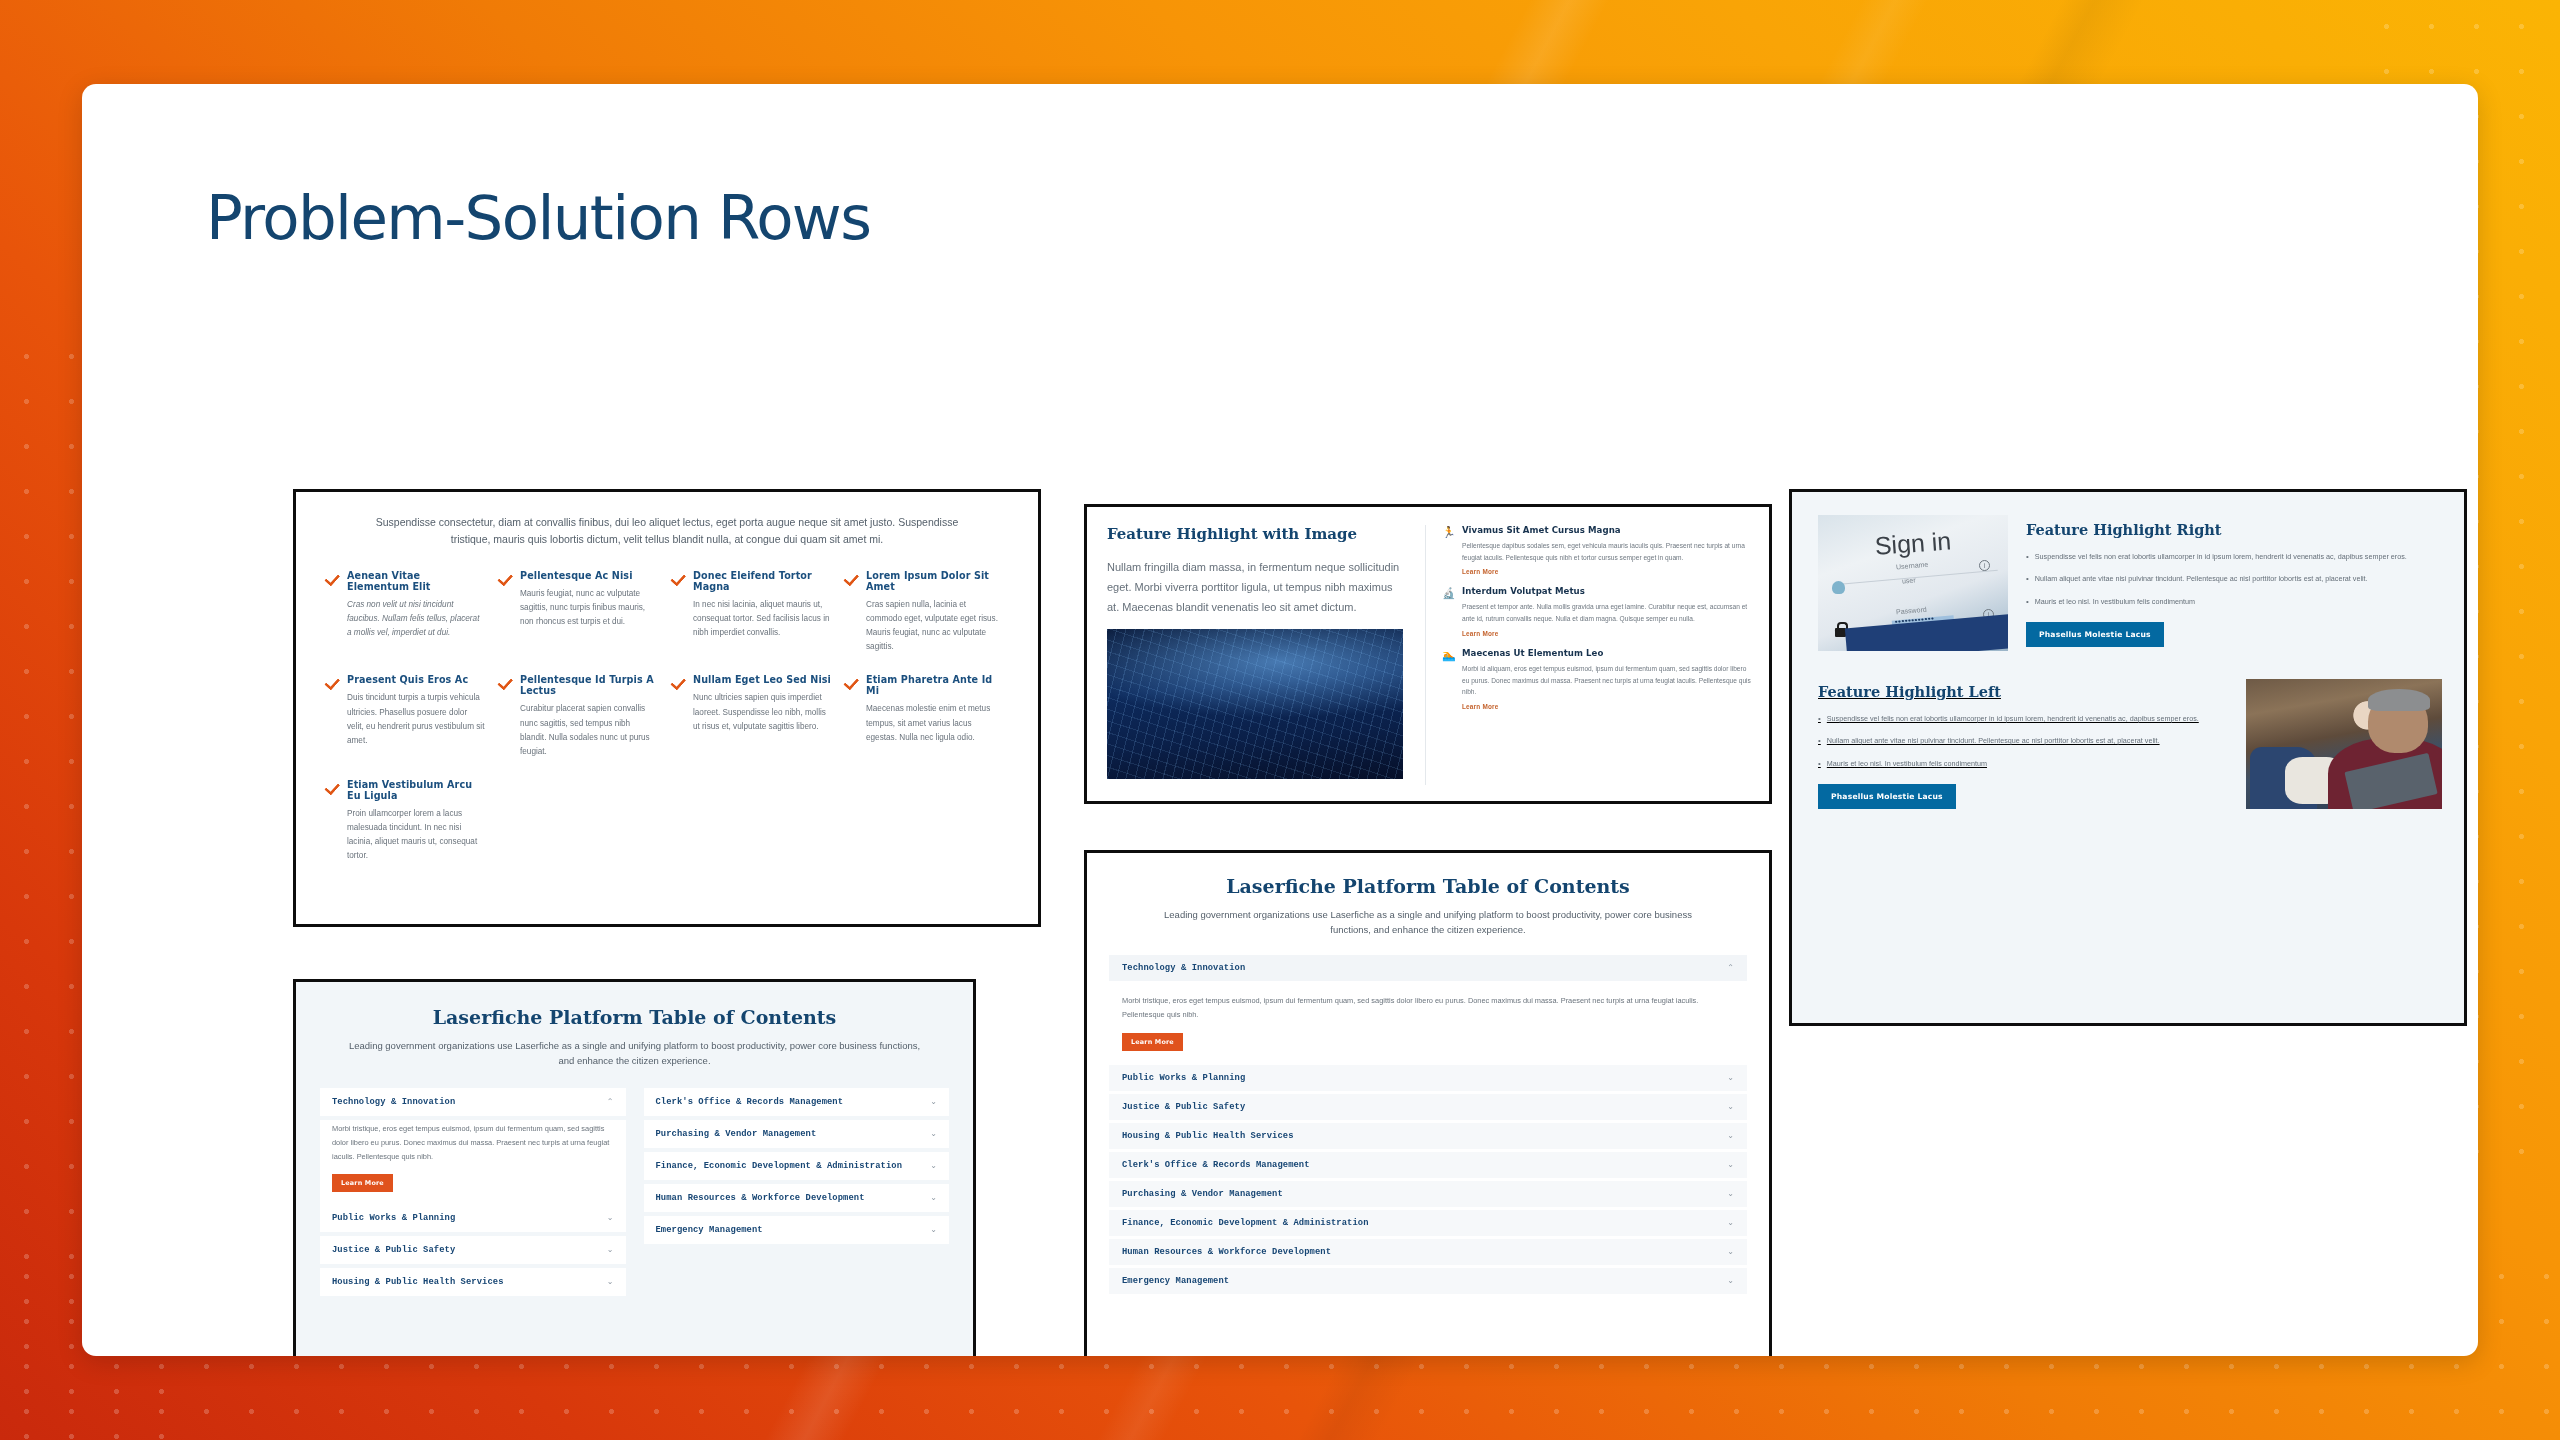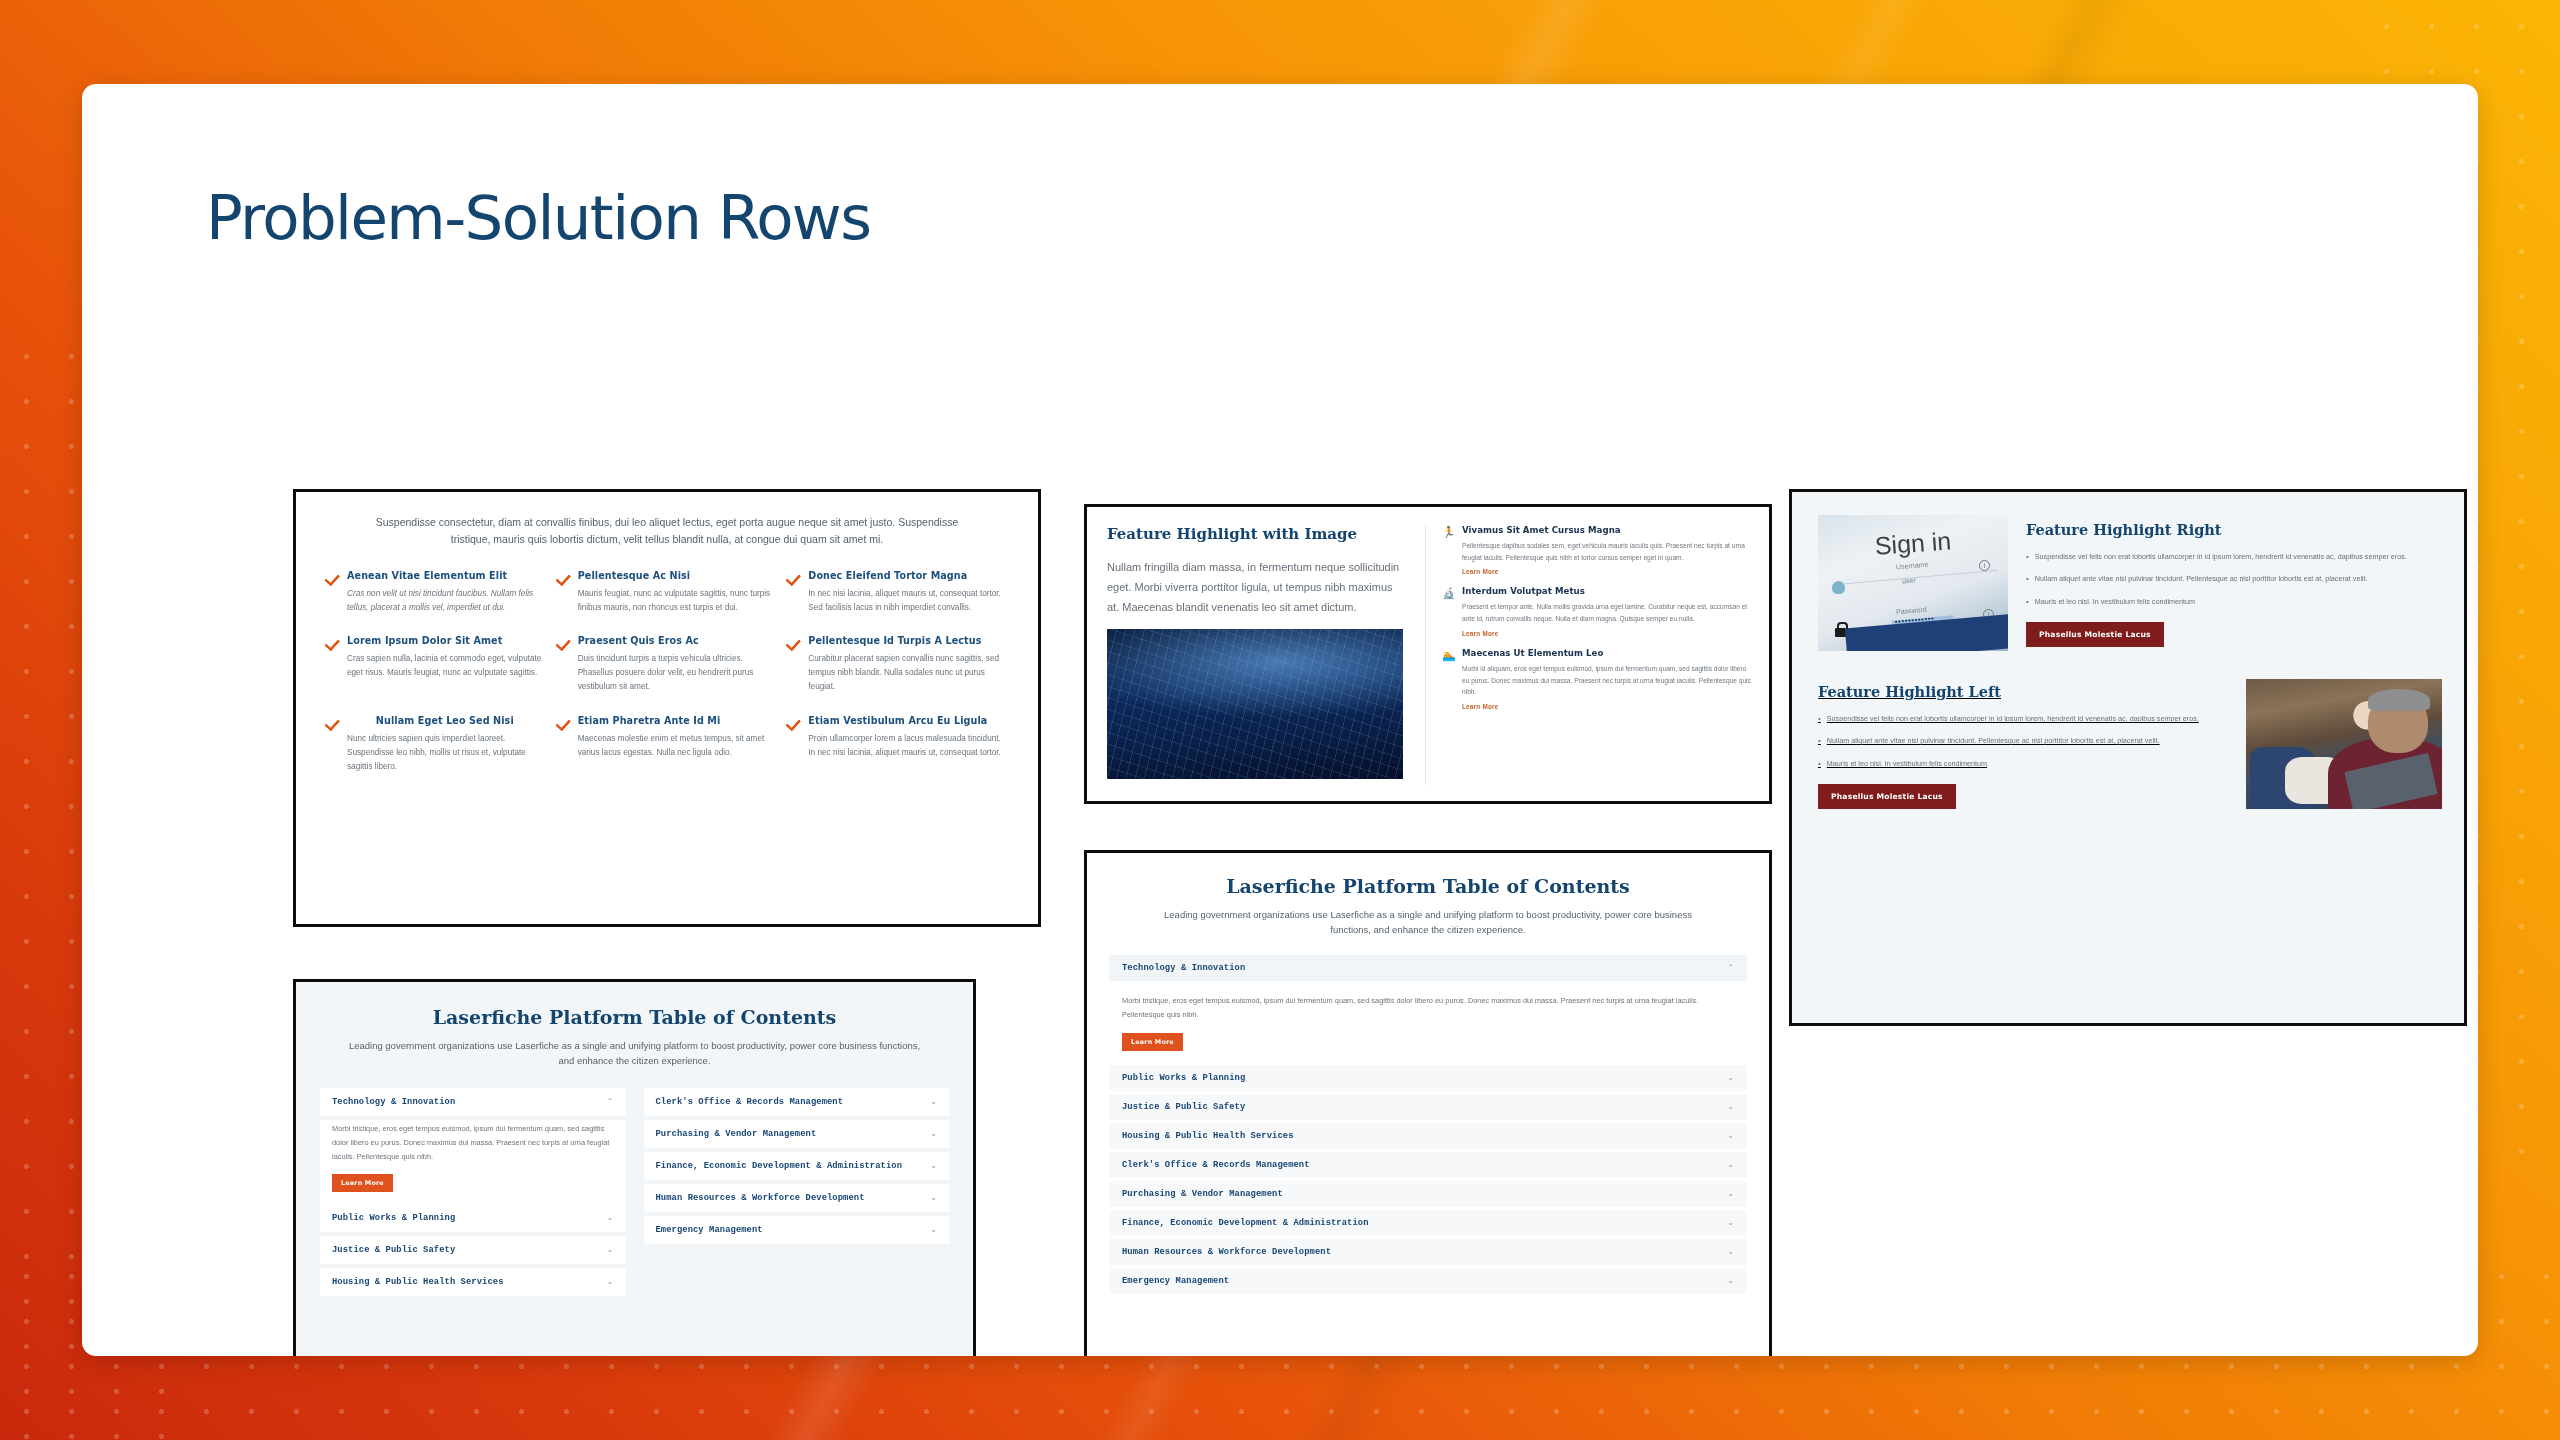--- a/index.html
+++ b/index.html
@@ -78,21 +78,21 @@
     font-weight: 700;
     color: #14456f;
   }
 
   
   #card-checklist { left: 211px; top: 405px; width: 748px; height: 438px; }
   #card-checklist .c-head { padding: 22px 62px 0; text-align: center; }
   #card-checklist .c-title { font-size: 20px; margin-bottom: 11px; letter-spacing: .1px; }
   #card-checklist .c-sub { font-size: 10.5px; line-height: 1.62; color: #55606b; }
   .chk-grid {
-    display: grid; grid-template-columns: 1fr 1fr 1fr;
+    display: grid; grid-template-columns: 1fr 1fr 1fr 1fr;
     gap: 20px 12px;
     padding: 22px 34px 18px 28px;
   }
   .chk-item { display: flex; gap: 8px; align-items: flex-start; }
   .chk-mark {
     flex: 0 0 auto; width: 15px; height: 15px; margin-top: 1px;
     position: relative;
   }
   .chk-mark::before {
     content: "";
@@ -195,21 +195,21 @@
   .fhr-photo .bluebar {
     position: absolute; left: 28px; right: -10px; bottom: -4px; height: 34px;
     background: #1f3f77; transform: rotate(-5deg);
   }
   .fhr-txt { flex: 1 1 auto; padding-top: 6px; }
   .fhr-title { font-size: 14.5px; margin-bottom: 12px; }
   .fhr-li { display: flex; gap: 6px; margin-bottom: 8px; }
   .fhr-li .bullet { color: #6a737c; font-size: 8px; line-height: 1.8; }
   .fhr-li .t { font-size: 7.2px; line-height: 1.82; color: #646e78; }
   .btn-orange {
-    display: inline-block; background: #7f1d1d; color: #ffffff;
+    display: inline-block; background: #0369a1; color: #ffffff;
     font-family: "DejaVu Sans", sans-serif; font-weight: 700;
     font-size: 7.6px; letter-spacing: .2px;
     padding: 8px 13px; margin-top: 5px;
   }
   .fhl { display: flex; gap: 18px; padding: 28px 22px 0 26px; text-decoration: underline; }
   .fhl-photo {
     flex: 0 0 auto; width: 196px; height: 130px; order: 2;
     background:
       radial-gradient(circle at 62% 28%, #e9d6c3 0 9%, rgba(0,0,0,0) 9.5%),
       linear-gradient(170deg, #6e5a46 0%, #8b7358 22%, #5e4b3b 44%, #3f4f63 62%, #2b3b52 100%);

